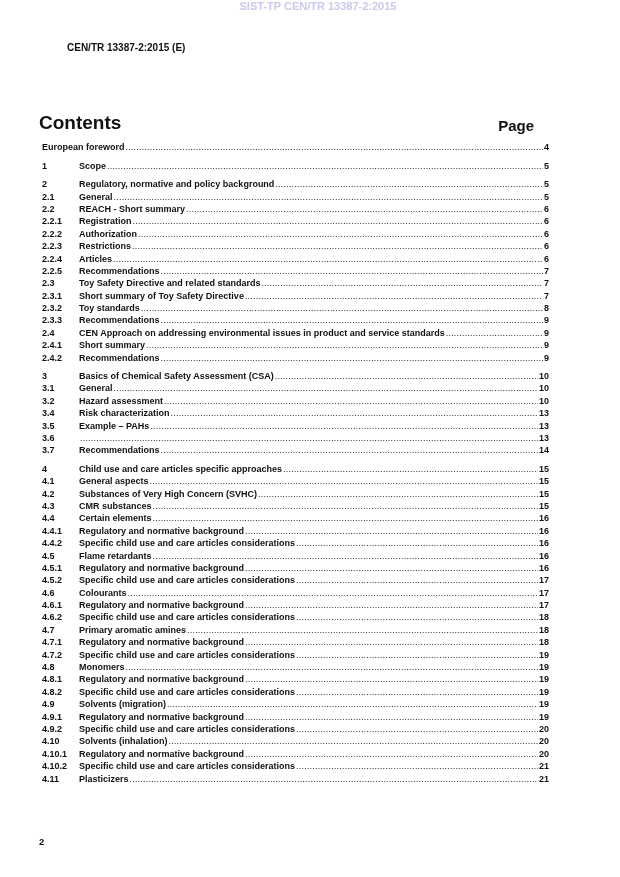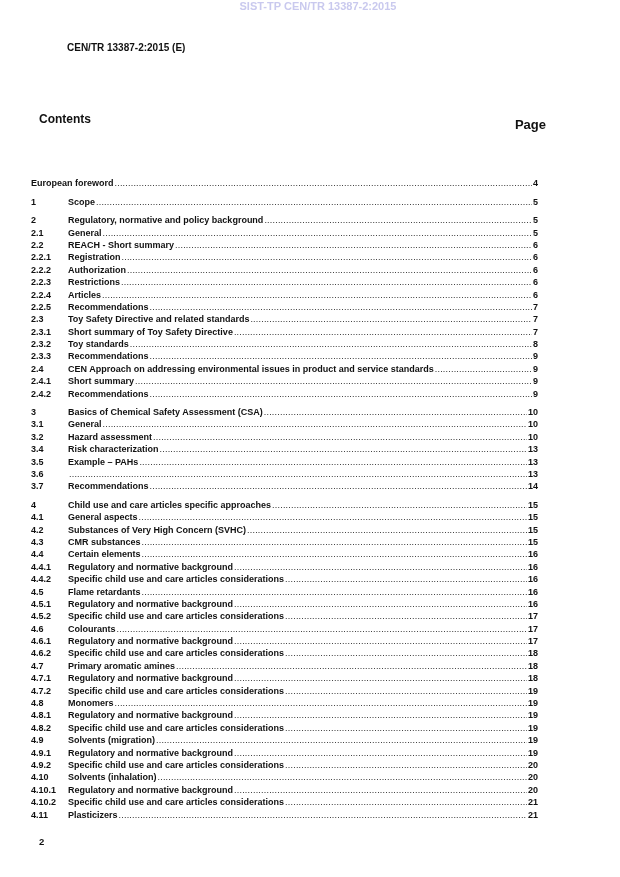--- a/index.html
+++ b/index.html
@@ -1,23 +1,23 @@
 <!DOCTYPE html>
 <html><head>
 <meta charset="utf-8">
 <style>
   html, body { margin:0; padding:0; background:#ffffff; }
   body { width:620px; height:877px; position:relative; overflow:hidden;
          font-family:"Liberation Sans", sans-serif; color:#111; }
   .watermark { position:absolute; top:0; left:0; width:620px; text-align:center;
                font-size:11px; font-weight:bold; color:#c9c9ee; line-height:13px;padding-left:8px; }
   .doc-id { position:absolute; top:42px; left:39px; font-size:10px; font-weight:bold;margin-left:28px; }
-  .title { position:absolute; top:112px; left:39px; font-size:12px; font-weight:bold; }
-  .page-label { position:absolute; top:117px; right:74px; font-size:13px; font-weight:bold; }
-  .toc { position:absolute; top:141px; left:31px; width:507px;margin-top:36px; }
+  .title { position:absolute; top:112px; left:39px; font-size:19px; font-weight:bold; }
+  .page-label { position:absolute; top:117px; right:86px; font-size:15px; font-weight:bold; }
+  .toc { position:absolute; top:141px; left:42px; width:507px; }
   .group { margin-bottom:6px; }
   .row { display:flex; align-items:flex-end; height:12.4px; font-size:9px; font-weight:bold; line-height:11px; white-space:nowrap; }
   .num { width:37px; flex:none; }
   .label { flex:none; }
   .dots { flex:1; overflow:hidden; font-weight:normal; letter-spacing:0.2px; color:#222; margin:0 1px; }
   .dots::before { content:"..........................................................................................................................................................................................................................................................................."; }
   .pg { flex:none; text-align:right; }
   .footer-page { position:absolute; top:836px; left:39px; font-size:9.5px; font-weight:bold; }
 </style>
 </head>

